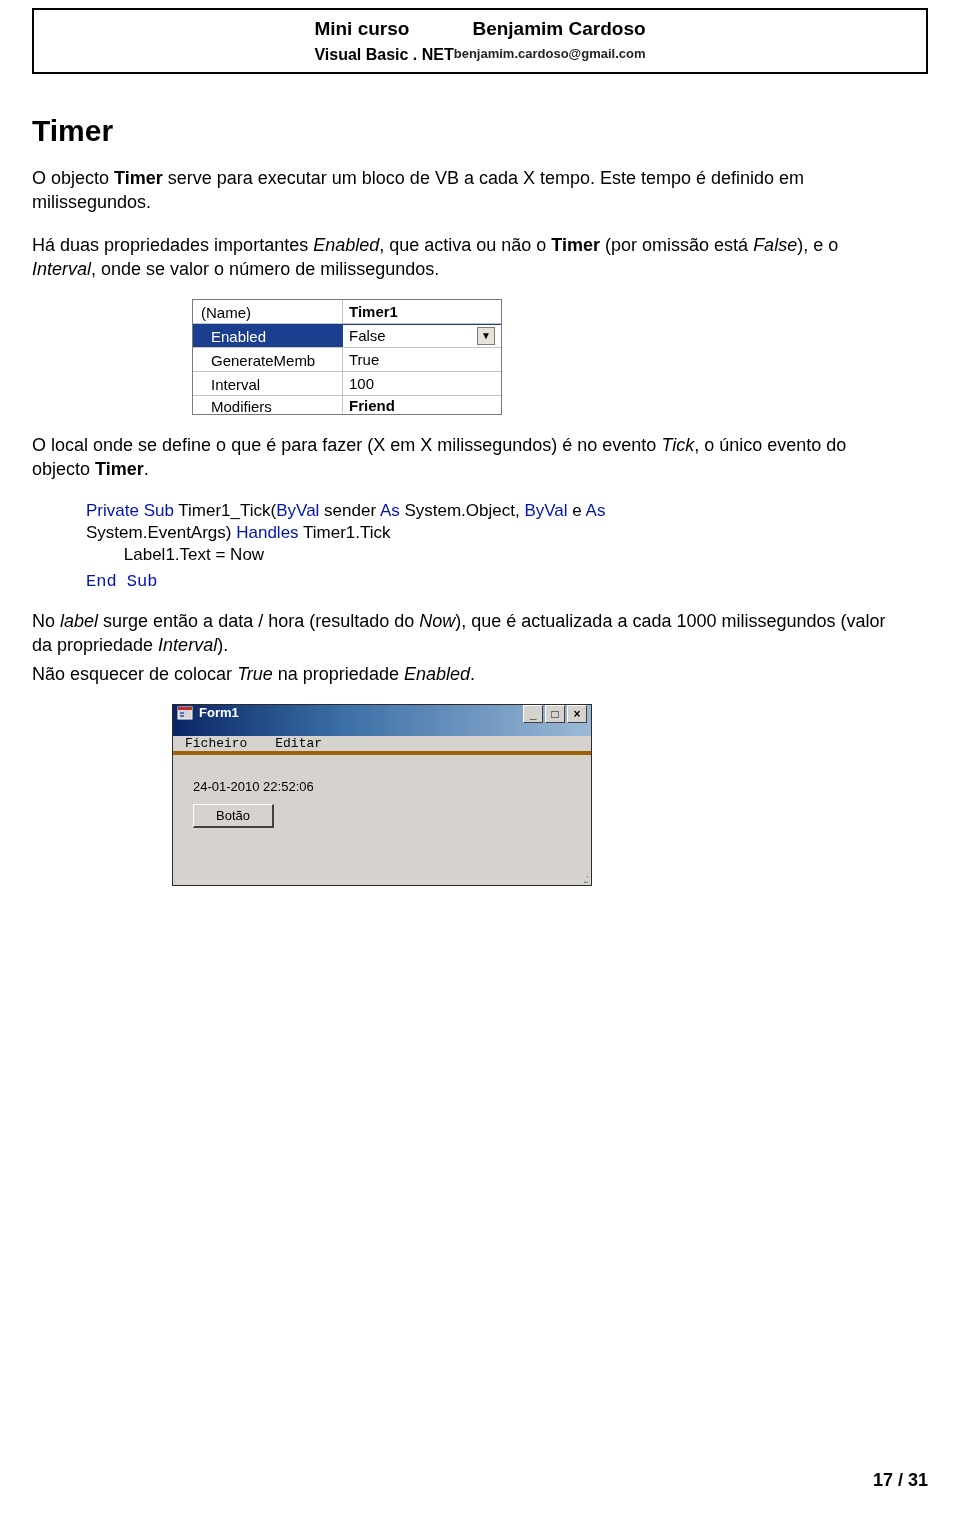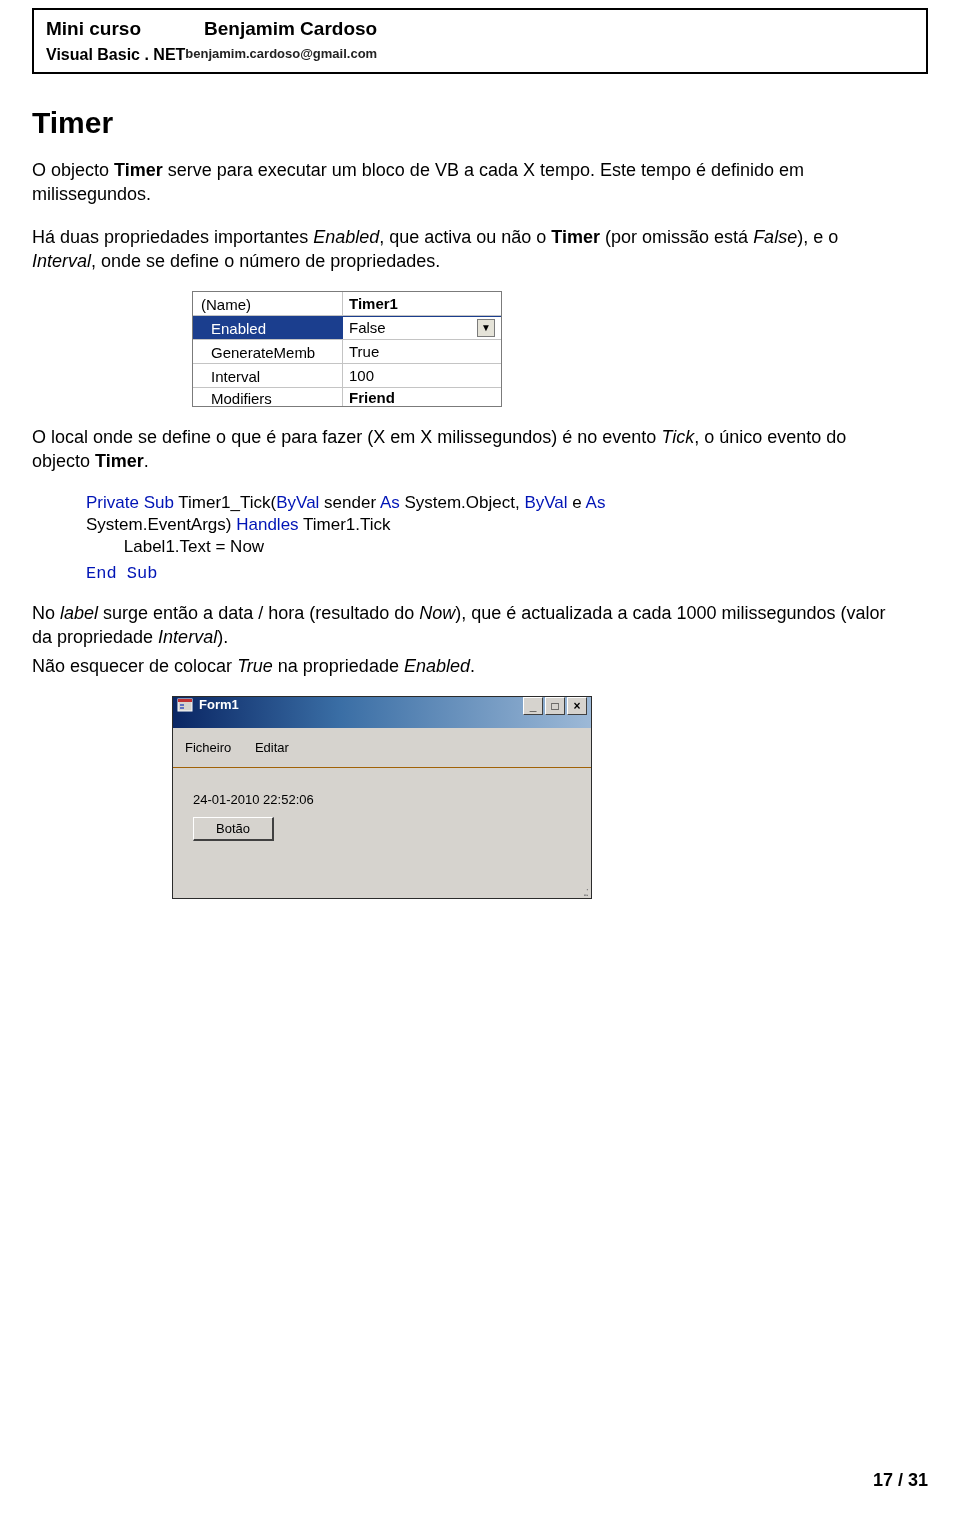--- a/index.html
+++ b/index.html
@@ -14,23 +14,23 @@
   .page {
     width: 960px;
     min-height: 1523px;
     position: relative;
     padding: 8px 32px 50px 32px;
   }
   .header-box {
     border: 2px solid #000;
     padding: 8px 12px;
     display: flex;
-    justify-content: flex-start;
+    justify-content: center;
     align-items: flex-start;
-    margin-bottom: 32px;
+    margin-bottom: 40px;
   }
   .header-left .course { font-weight: bold; font-size: 19px; }
   .header-left .subtitle { font-weight: bold; font-size: 16px; margin-top: 6px; }
   .header-right { text-align: right; }
   .header-right .author { font-weight: bold; font-size: 19px; }
   .header-right .email { font-weight: bold; font-size: 13px; margin-top: 6px; color:#222; }
   .section-title { font-weight: bold; font-size: 30px; margin: 30px 0 18px 0; }
   .body-text { font-size: 18px; line-height: 1.35; margin-bottom: 18px; max-width: 870px; }
   .body-text i { font-style: italic; }
   .body-text b { font-weight: bold; }
@@ -90,21 +90,21 @@
   .titlebar .title { font-weight: bold; font-size: 13px; flex:1;}
   .winbtns { display:flex; gap:2px; }
   .winbtn {
     width: 20px; height: 18px;
     background: #d6d3ce;
     border-top:1px solid #fff; border-left:1px solid #fff;
     border-right:1px solid #404040; border-bottom:1px solid #404040;
     display:flex; align-items:center; justify-content:center;
     font-size: 12px; font-weight:bold; color:#000;
   }
-  .menubar { padding: 12px 12px; border-bottom:1px solid #a16207; }
+  .menubar { padding: 0 12px; border-bottom:4px solid #a16207;font-family:Liberation Mono, monospace; }
   .menubar span { margin-right: 20px; }
   .form-body { padding: 24px 20px 10px 20px; min-height: 130px; position:relative;}
   .form-label { margin-bottom: 10px; }
   .form-btn {
     display:inline-block; padding: 3px 22px;
     border-top:1px solid #fff; border-left:1px solid #fff;
     border-right:2px solid #404040; border-bottom:2px solid #404040;
     background:#d6d3ce;
   }
   .grip { position:absolute; right:4px; bottom:2px; color:#808080; font-size:12px; letter-spacing:-2px; line-height:0.6;}
@@ -132,21 +132,21 @@
     </div>
   </div>
 
   <div class="section-title">Timer</div>
 
   <div class="body-text">
     <span>O objecto </span><b>Timer</b><span> serve para executar um bloco de VB a cada X tempo. Este tempo é definido em milissegundos.</span>
   </div>
 
   <div class="body-text">
-    <span>Há duas propriedades importantes </span><i>Enabled</i><span>, que activa ou não o </span><b>Timer</b><span> (por omissão está </span><i>False</i><span>), e o </span><i>Interval</i><span>, onde se define o número de propriedades.</span>
+    <span>Há duas propriedades importantes </span><i>Enabled</i><span>, que activa ou não o </span><b>Timer</b><span> (por omissão está </span><i>False</i><span>), e o </span><i>Interval</i><span>, onde se valor o número de milissegundos.</span>
   </div>
 
   <div class="prop-grid">
     <div class="prop-row bold">
       <div class="prop-name paren">(Name)</div>
       <div class="prop-val">Timer1</div>
     </div>
     <div class="prop-row selected">
       <div class="prop-name">Enabled</div>
       <div class="prop-val">

